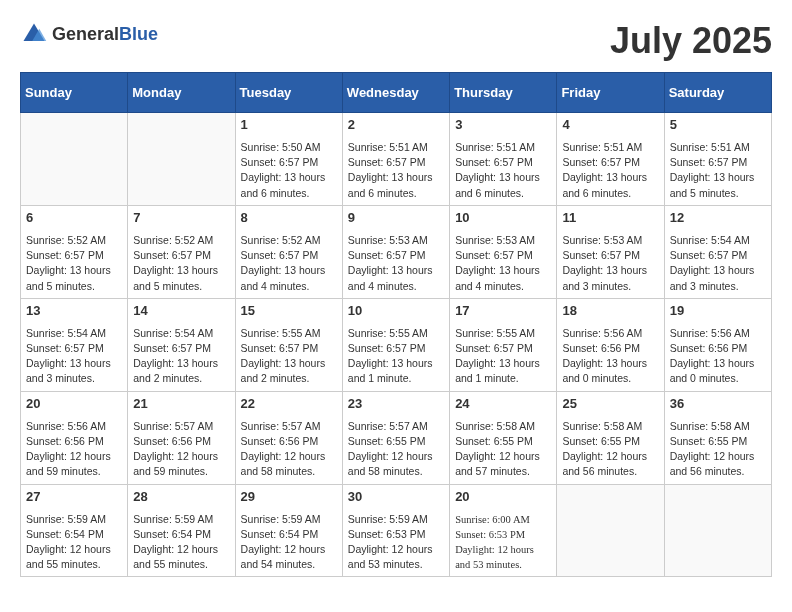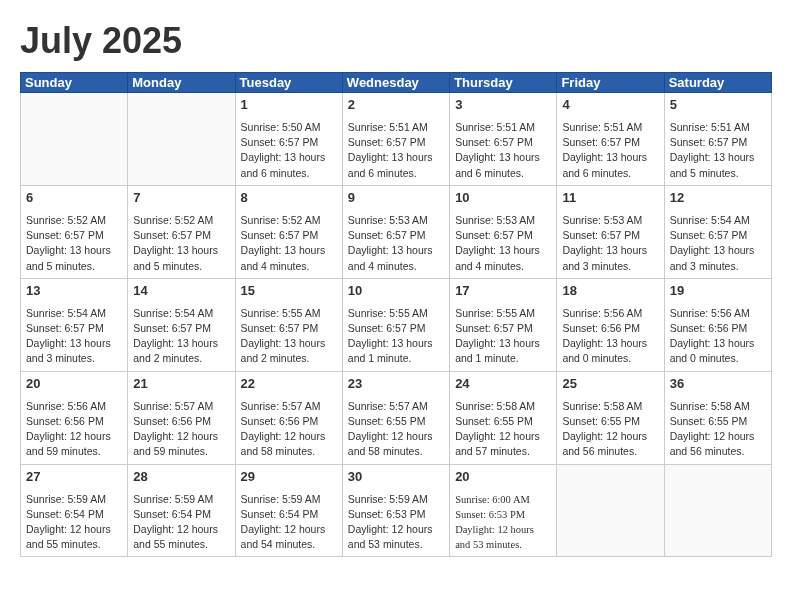--- a/index.html
+++ b/index.html
@@ -48,21 +48,21 @@
       color: #555;
     }
     .calendar {
       width: 100%;
       border-collapse: collapse;
       border: 1px solid #ccc;
     }
     .calendar th {
       background-color: #2a5ea8;
       color: #fff;
-      padding: 2px 4px;
+      padding: 12px 4px;
       font-size: 13px;
       text-align: left;
       border: 1px solid #1e4a8a;
     }
     .calendar td {
       vertical-align: top;
       padding: 4px 5px;
       border: 1px solid #ccc;
       width: calc(100% / 7);
       min-height: 80px;
@@ -82,20 +82,29 @@
     .day-info {
       line-height: 1.45;
       color: #333;
       margin-top: 8px;
     }
   </style>
 </head>
 <body>
 
 <div class="header">
+  <div class="logo">
+    <svg class="logo-icon" viewBox="0 0 32 32">
+      <polygon points="16,4 28,24 4,24" fill="#2a5ea8"></polygon>
+      <polygon points="22,10 30,24 14,24" fill="#4a90d9" opacity="0.7"></polygon>
+    </svg>
+    <div>
+      <span class="logo-text-general">General</span><span class="logo-text-blue">Blue</span>
+    </div>
+  </div>
   <div class="title-block">
     <div class="month-title">July 2025</div>
   </div>
 </div>
 
 <table class="calendar">
   <thead>
     <tr>
     <th>Sunday</th>
         <th>Monday</th>

